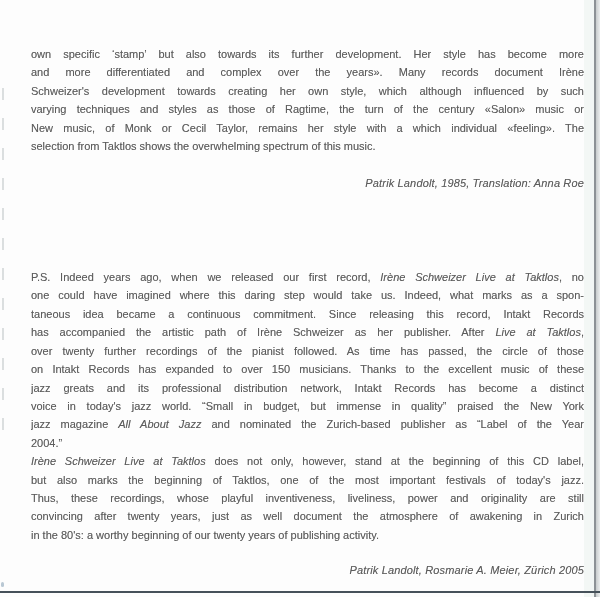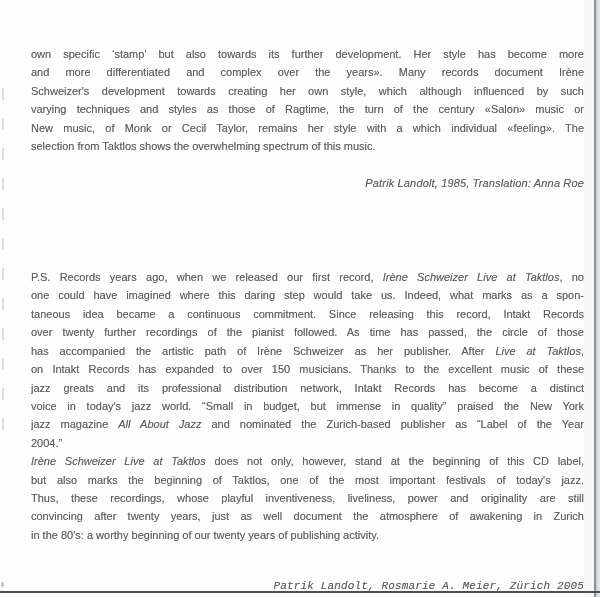--- a/index.html
+++ b/index.html
@@ -37,21 +37,21 @@
     text-align-last: left;
     -moz-text-align-last: left;
   }
   .it { font-style: italic; }
   .byline {
     font-style: italic;
     margin-top: 18px;
     letter-spacing: 0.15px;
     text-align: right;
   }
-  .byline.b2 { margin-top: 33px; font-family: Liberation Mono, monospace; }
+  .byline.b2 { margin-top: 17px; }
 
   
   .artifact { position: absolute; pointer-events: none; }
   .right-tint  { left: 584px; top: 0; width: 10px; height: 597px;
                  background: rgba(222, 236, 227, 0.30); }
   .right-line  { left: 594px; top: 0; width: 2.2px; height: 597px;
                  background: var(--right-line, #8d9296); }
   .right-outer { left: 596.2px; top: 0; width: 3.8px; height: 597px;
                  background: linear-gradient(to right, #c8cccd, #eceeee); }
   .bottom-line { left: 0; top: 590.5px; width: 600px; height: 2.2px;
@@ -77,25 +77,25 @@
       <div class="ln"><span>and more differentiated and complex over the years». Many records document Irène</span></div>
       <div class="ln"><span>Schweizer's development towards creating her own style, which although influenced by such</span></div>
       <div class="ln"><span>varying techniques and styles as those of Ragtime, the turn of the century «Salon» music or</span></div>
       <div class="ln"><span>New music, of Monk or Cecil Taylor, remains her style with a which individual «feeling». The</span></div>
       <div class="ln last"><span>selection from Taktlos shows the overwhelming spectrum of this music.</span></div>
     </div>
 
     <div class="byline">Patrik Landolt, 1985, Translation: Anna Roe</div>
 
     <div class="block ps">
-      <div class="ln"><span>P.S. Records years ago, when we released our first record, </span><span class="it">Irène Schweizer Live at Taktlos</span><span>, no</span></div>
+      <div class="ln"><span>P.S. Indeed years ago, when we released our first record, </span><span class="it">Irène Schweizer Live at Taktlos</span><span>, no</span></div>
       <div class="ln"><span>one could have imagined where this daring step would take us. Indeed, what marks as a spon-</span></div>
       <div class="ln"><span>taneous idea became a continuous commitment. Since releasing this record, Intakt Records</span></div>
+      <div class="ln"><span>has accompanied the artistic path of Irène Schweizer as her publisher. After </span><span class="it">Live at Taktlos</span><span>,</span></div>
       <div class="ln"><span>over twenty further recordings of the pianist followed. As time has passed, the circle of those</span></div>
-      <div class="ln"><span>has accompanied the artistic path of Irène Schweizer as her publisher. After </span><span class="it">Live at Taktlos</span><span>,</span></div>
       <div class="ln"><span>on Intakt Records has expanded to over 150 musicians. Thanks to the excellent music of these</span></div>
       <div class="ln"><span>jazz greats and its professional distribution network, Intakt Records has become a distinct</span></div>
       <div class="ln"><span>voice in today's jazz world. “Small in budget, but immense in quality” praised the New York</span></div>
       <div class="ln"><span>jazz magazine </span><span class="it">All About Jazz</span><span> and nominated the Zurich-based publisher as “Label of the Year</span></div>
       <div class="ln last"><span>2004.”</span></div>
       <div class="ln"><span class="it">Irène Schweizer Live at Taktlos</span><span> does not only, however, stand at the beginning of this CD label,</span></div>
       <div class="ln"><span>but also marks the beginning of Taktlos, one of the most important festivals of today's jazz.</span></div>
       <div class="ln"><span>Thus, these recordings, whose playful inventiveness, liveliness, power and originality are still</span></div>
       <div class="ln"><span>convincing after twenty years, just as well document the atmosphere of awakening in Zurich</span></div>
       <div class="ln last"><span>in the 80's: a worthy beginning of our twenty years of publishing activity.</span></div>

